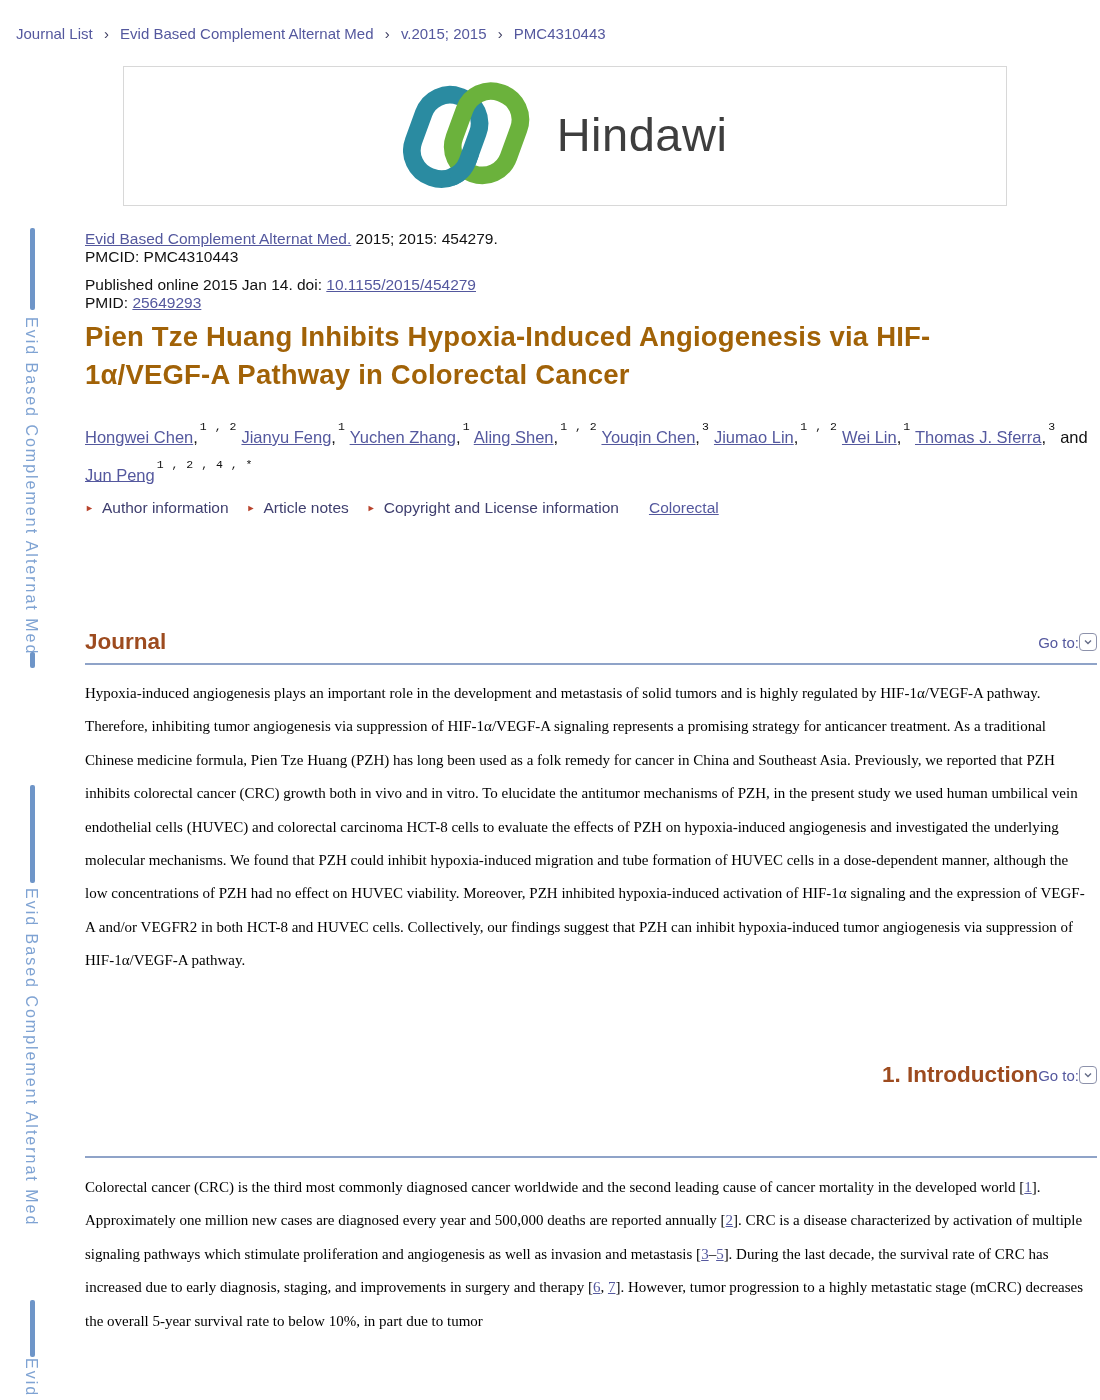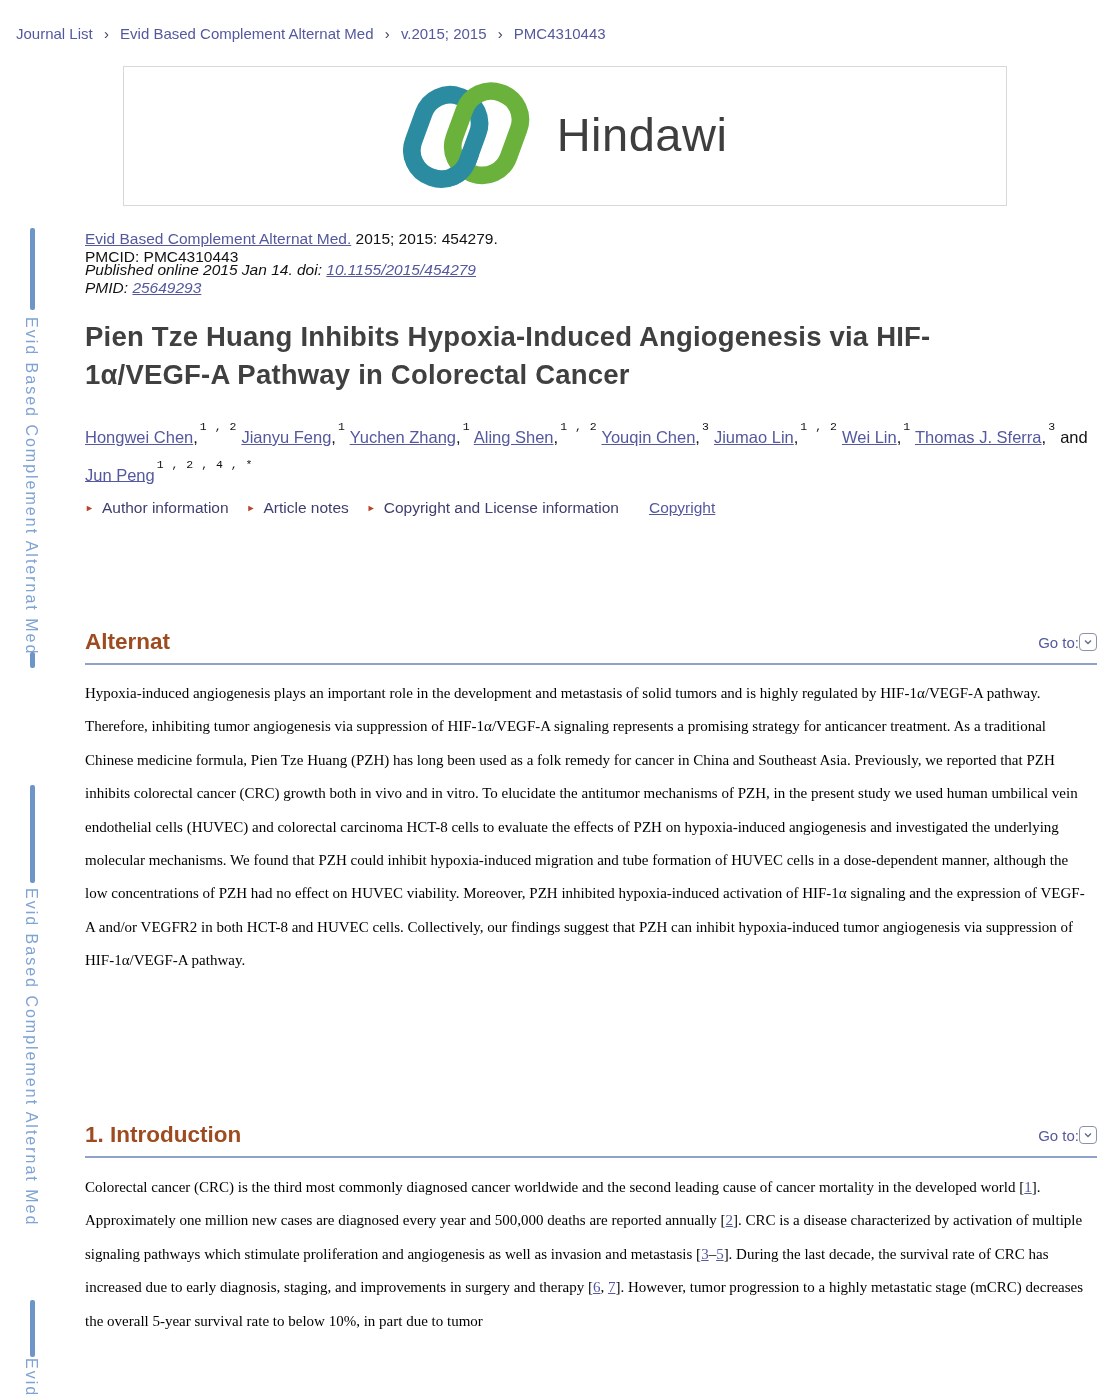--- a/index.html
+++ b/index.html
@@ -21,21 +21,21 @@
   .ring-green{stroke:var(--ring-green);}
   .brand{font-size:47px;color:var(--brand-text);letter-spacing:0.5px;padding-bottom:4px;}
 
   
   .cite-row{position:absolute;left:85px;width:1012px;display:flex;justify-content:space-between;
             font-size:15.5px;color:#111;flex-direction:column;}
   .cite-row .link{color:var(--link);}
 
   
   .title{position:absolute;left:85px;top:318px;width:960px;margin:0;font-size:27.5px;line-height:38px;
-         font-weight:bold;color:#404040;letter-spacing:0.2px;}
+         font-weight:bold;color:#a16207;letter-spacing:0.2px;}
   .authors{position:absolute;left:85px;top:416px;width:1005px;margin:0;font-size:16.5px;line-height:34px;color:#111;}
   .authors sup{font-size:11.5px;position:relative;top:-6px;margin-left:2px;letter-spacing:0.5px;font-family:Liberation Mono, monospace;}
 
   
   .info-row{position:absolute;left:85px;top:499px;width:1012px;font-size:15.5px;display:flex;align-items:center;}
   .info-item{color:var(--info-link);margin-right:18px;display:inline-flex;align-items:center;cursor:pointer;}
   .tri{color:var(--bullet);font-size:9px;margin-right:8px;position:relative;top:0px;}
   .disclaimer{margin-left:12px;}
 
   
@@ -85,60 +85,60 @@
         <rect class="ring-teal" x="-31" y="-46" width="62" height="92" rx="30" transform="translate(46,64) rotate(20)" pathLength="100" stroke-dasharray="14 86" stroke-dashoffset="-28"></rect>
       </g>
     </svg>
     <span class="brand">Hindawi</span>
   </div>
 
   <div class="cite-row" style="top:230px;">
     <span><a class="link">Evid Based Complement Alternat Med.</a><span> 2015; 2015: 454279.</span></span>
     <span>PMCID: PMC4310443</span>
   </div>
-  <div class="cite-row" style="top:261px;font-style:italic;">
+  <div class="cite-row" style="top:276px;">
     <span><span>Published online 2015 Jan 14. doi: </span><a class="link">10.1155/2015/454279</a></span>
     <span><span>PMID: </span><a class="link">25649293</a></span>
   </div>
 
   <h1 class="title">Pien Tze Huang Inhibits Hypoxia-Induced Angiogenesis via HIF-1α/VEGF-A Pathway in Colorectal Cancer</h1>
   <p class="authors"><a class="link">Hongwei Chen</a><span>,</span><sup>1 , 2</sup> <a class="link">Jianyu Feng</a><span>,</span><sup>1</sup> <a class="link">Yuchen Zhang</a><span>,</span><sup>1</sup> <a class="link">Aling Shen</a><span>,</span><sup>1 , 2</sup> <a class="link">Youqin Chen</a><span>,</span><sup>3</sup> <a class="link">Jiumao Lin</a><span>,</span><sup>1 , 2</sup> <a class="link">Wei Lin</a><span>,</span><sup>1</sup> <a class="link">Thomas J. Sferra</a><span>,</span><sup>3</sup> <span>and </span><a class="link">Jun Peng</a><sup>1 , 2 , 4 , *</sup> </p>
 
   <div class="info-row">
     <span class="info-item">
       <span class="tri">►</span>
       <span>Author information</span>
     </span>
     <span class="info-item">
       <span class="tri">►</span>
       <span>Article notes</span>
     </span>
     <span class="info-item">
       <span class="tri">►</span>
       <span>Copyright and License information</span>
     </span>
-    <a class="link disclaimer">Copyright</a>
+    <a class="link disclaimer">Colorectal</a>
   </div>
 
 
   <div class="head-row" style="top:629px;">
-    <h2 class="sec-h">Alternat</h2>
+    <h2 class="sec-h">Journal</h2>
     <span class="goto">
       <span>Go to:</span>
       <span class="goto-icon">
         <svg width="12" height="12" viewBox="0 0 16 16">
             <path d="M4 6 L8 10 L12 6" fill="none" stroke="#646b86" stroke-width="1.8"></path>
           </svg>
       </span>
     </span>
   </div>
   <div class="rule" style="top:663px;"></div>
   <p class="body-text" style="top:677px;">Hypoxia-induced angiogenesis plays an important role in the development and metastasis of solid tumors and is highly regulated by HIF-1α/VEGF-A pathway. Therefore, inhibiting tumor angiogenesis via suppression of HIF-1α/VEGF-A signaling represents a promising strategy for anticancer treatment. As a traditional Chinese medicine formula, Pien Tze Huang (PZH) has long been used as a folk remedy for cancer in China and Southeast Asia. Previously, we reported that PZH inhibits colorectal cancer (CRC) growth both in vivo and in vitro. To elucidate the antitumor mechanisms of PZH, in the present study we used human umbilical vein endothelial cells (HUVEC) and colorectal carcinoma HCT-8 cells to evaluate the effects of PZH on hypoxia-induced angiogenesis and investigated the underlying molecular mechanisms. We found that PZH could inhibit hypoxia-induced migration and tube formation of HUVEC cells in a dose-dependent manner, although the low concentrations of PZH had no effect on HUVEC viability. Moreover, PZH inhibited hypoxia-induced activation of HIF-1α signaling and the expression of VEGF-A and/or VEGFR2 in both HCT-8 and HUVEC cells. Collectively, our findings suggest that PZH can inhibit hypoxia-induced tumor angiogenesis via suppression of HIF-1α/VEGF-A pathway.</p>
 
-  <div class="head-row" style="top:1122px;">
+  <div class="head-row" style="top:1062px;justify-content:flex-end;">
     <h2 class="sec-h">1. Introduction</h2>
     <span class="goto">
       <span>Go to:</span>
       <span class="goto-icon">
         <svg width="12" height="12" viewBox="0 0 16 16">
             <path d="M4 6 L8 10 L12 6" fill="none" stroke="#646b86" stroke-width="1.8"></path>
           </svg>
       </span>
     </span>
   </div>

